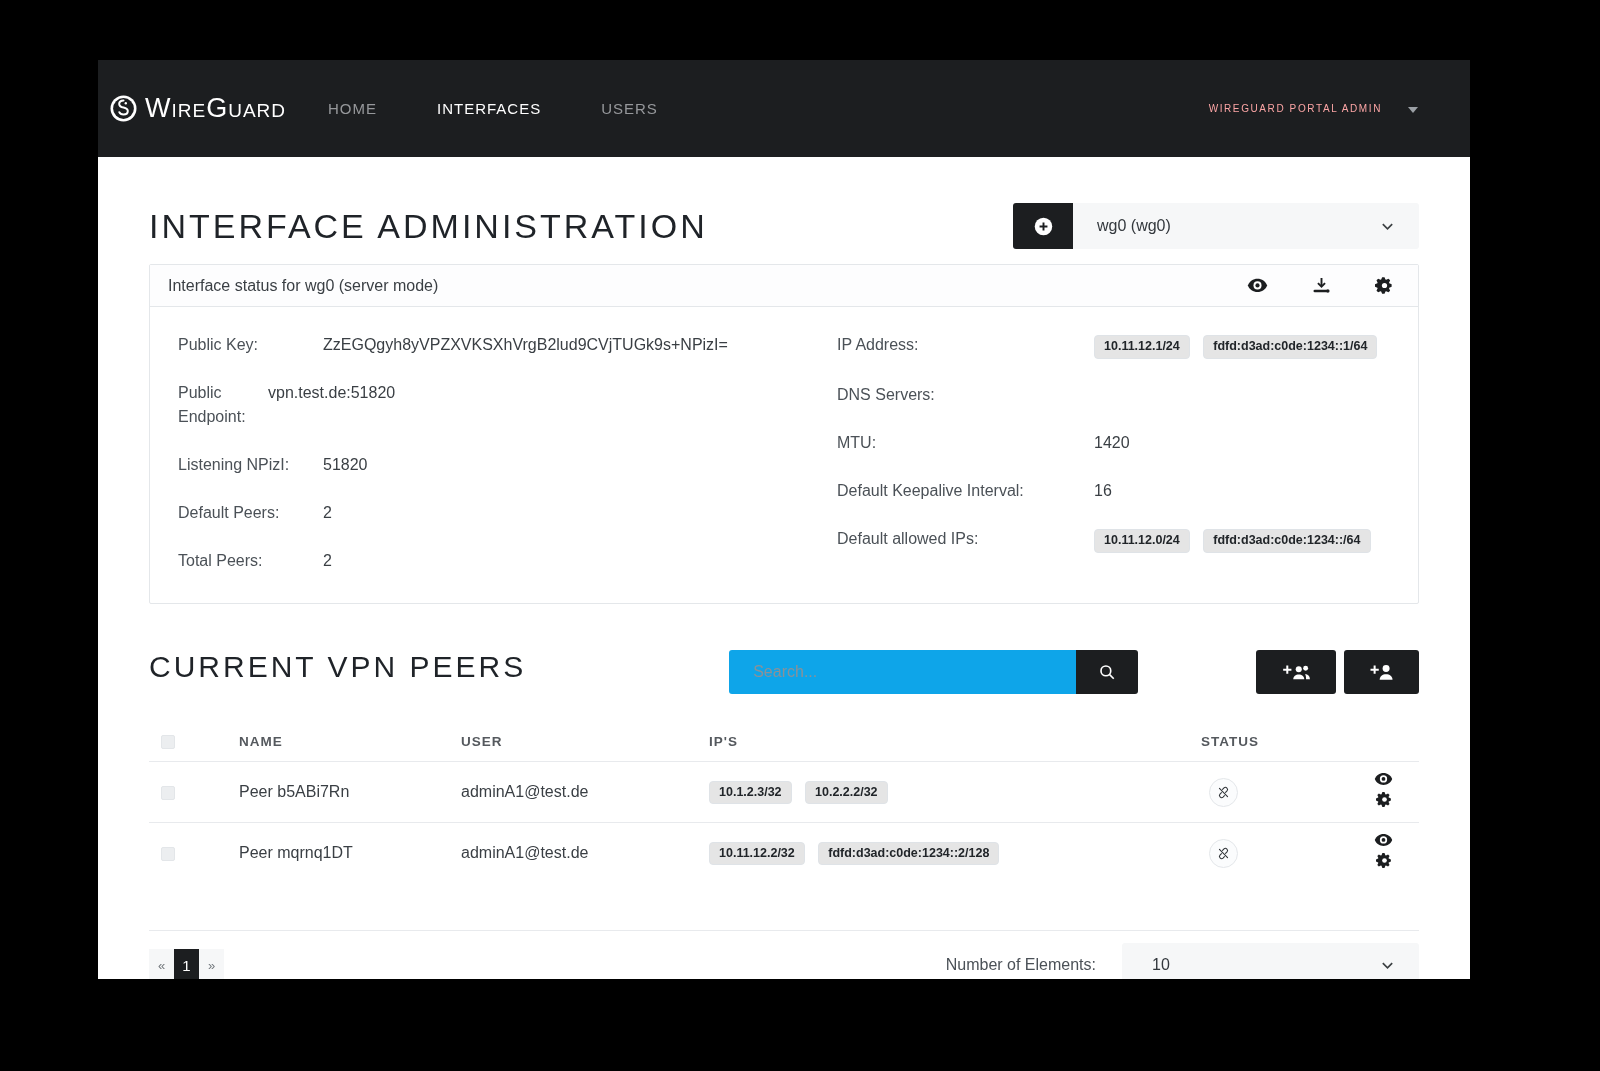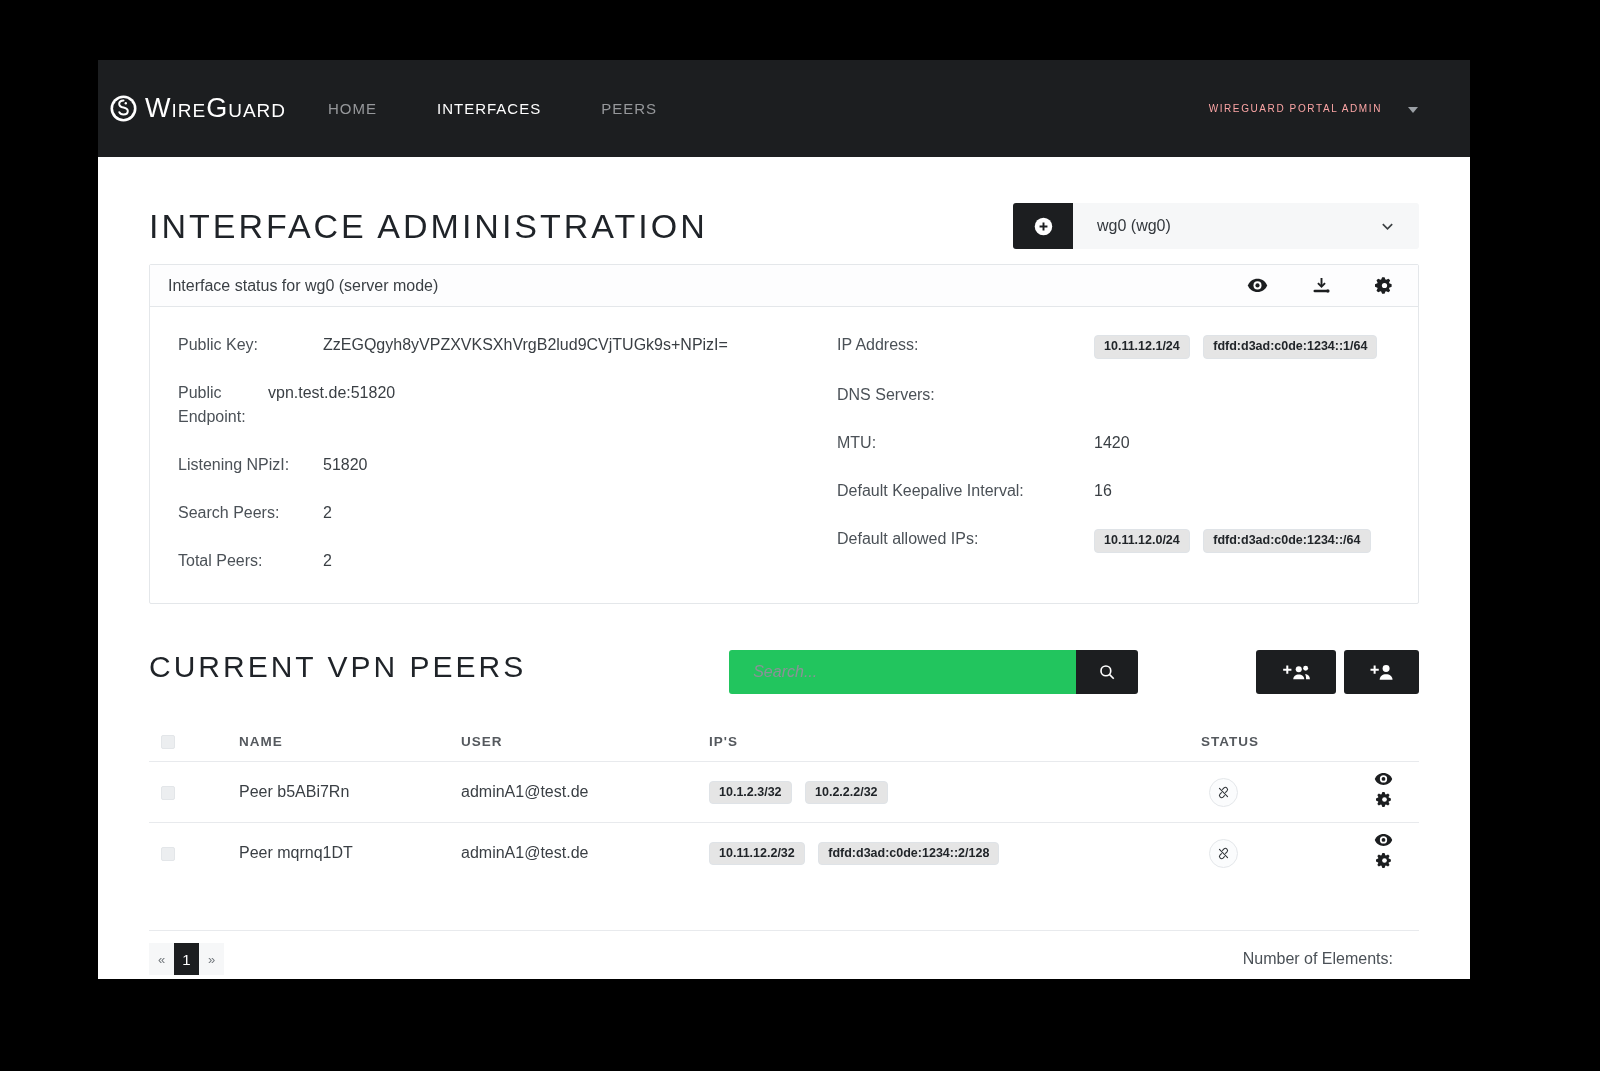--- a/index.html
+++ b/index.html
@@ -43,21 +43,21 @@
   .kv-label { color:#4b5157; flex:0 0 145px; }
   .col-left .kv-row:nth-child(2) .kv-label { max-width:90px; }
   .col-right .kv-label { flex:0 0 257px; }
   .kv-value { color:#3a3f44; }
   .badge { display:inline-block; border:1px solid #dfe3e7; background:#e5e5e5; color:#212529; font-size:12.5px; font-weight:700; padding:4px 9px; border-radius:4px; margin-right:9px; line-height:1.1; white-space:nowrap; }
 
   
   .peers-header { display:flex; margin-top:46px; }
   h2.peers-title { font-size:30px; font-weight:500; letter-spacing:3px; color:#1f2328; flex:0 0 auto; }
   .search-group { display:flex; height:44px; width:409px; margin-left:203px; }
-  .search-input { flex:1; background:#22c55e; border:none; outline:none; padding:0 24px; font-size:16px; color:#33383d; font-family:"Liberation Sans", sans-serif; border-radius:3px 0 0 3px;font-style:italic; }
+  .search-input { flex:1; background:#0ea5e9; border:none; outline:none; padding:0 24px; font-size:16px; color:#33383d; font-family:"Liberation Sans", sans-serif; border-radius:3px 0 0 3px; }
   .search-input::placeholder { color:#8b9197; }
   .search-btn { width:62px; height:44px; border-radius:0 3px 3px 0; }
   .peer-add-btns { margin-left:auto; display:flex; gap:8px; }
   .add-btn { height:44px; border-radius:3px; }
   .add-multi { width:80px; }
   .add-single { width:75px; }
 
   
   table.peers-table { width:100%; border-collapse:collapse; margin-top:28px; }
   .peers-table th { text-align:left; font-size:13.5px; font-weight:700; letter-spacing:1px; color:#55595e; padding:12px 0; }
@@ -95,21 +95,21 @@
             <circle cx="13.5" cy="13.5" r="10.4" fill="#1c1e20"></circle>
             <path d="M13.5 5.4c-2.6 0-4.3 1.5-4.3 3.5 0 2.1 1.9 3.1 4.3 3.6 2.4.5 4.3 1.5 4.3 3.6 0 2-1.7 3.5-4.3 3.5-2 0-3.6-.9-4.2-2.4" fill="none" stroke="#ffffff" stroke-width="2" stroke-linecap="round"></path>
             <circle cx="15.8" cy="8.3" r="1.2" fill="#ffffff"></circle>
           </svg>
         </span>
         <span class="brand-text">WireGuard</span>
       </div>
       <div class="nav-links">
         <span class="nav-link">HOME</span>
         <span class="nav-link active">INTERFACES</span>
-        <span class="nav-link">PEERS</span>
+        <span class="nav-link">USERS</span>
       </div>
       <div class="user-menu">
         <span>WIREGUARD PORTAL ADMIN</span>
         <span class="caret-down"></span>
       </div>
     </nav>
 
     <div class="container">
 
       <div class="page-header">
@@ -169,21 +169,21 @@
             </div>
             <div class="kv-row">
               <span class="kv-label">Public Endpoint:</span>
               <span class="kv-value">vpn.test.de:51820</span>
             </div>
             <div class="kv-row">
               <span class="kv-label">Listening NPizI:</span>
               <span class="kv-value">51820</span>
             </div>
             <div class="kv-row">
-              <span class="kv-label">Search Peers:</span>
+              <span class="kv-label">Default Peers:</span>
               <span class="kv-value">2</span>
             </div>
             <div class="kv-row">
               <span class="kv-label">Total Peers:</span>
               <span class="kv-value">2</span>
             </div>
           </div>
           <div class="col-right">
             <div class="kv-row">
               <span class="kv-label">IP Address:</span>
@@ -343,18 +343,26 @@
 
       <hr class="divider">
       <div class="table-footer">
         <div class="pagination">
           <span class="page-cell side">«</span>
           <span class="page-cell current">1</span>
           <span class="page-cell side">»</span>
         </div>
         <div class="elements-group">
           <span class="elements-label">Number of Elements:</span>
+          <div class="fake-select elements-select" style="border-radius:3px; padding-left:30px;">
+            <span class="val">10</span>
+            <span>
+              <svg width="15" height="15" viewBox="0 0 16 16" fill="none" stroke="#3c4043" stroke-width="1.8">
+                  <path d="M3 5.5l5 5 5-5"></path>
+                </svg>
+            </span>
+          </div>
         </div>
       </div>
 
     </div>
   </div>
 </div>
 
 </body></html>

